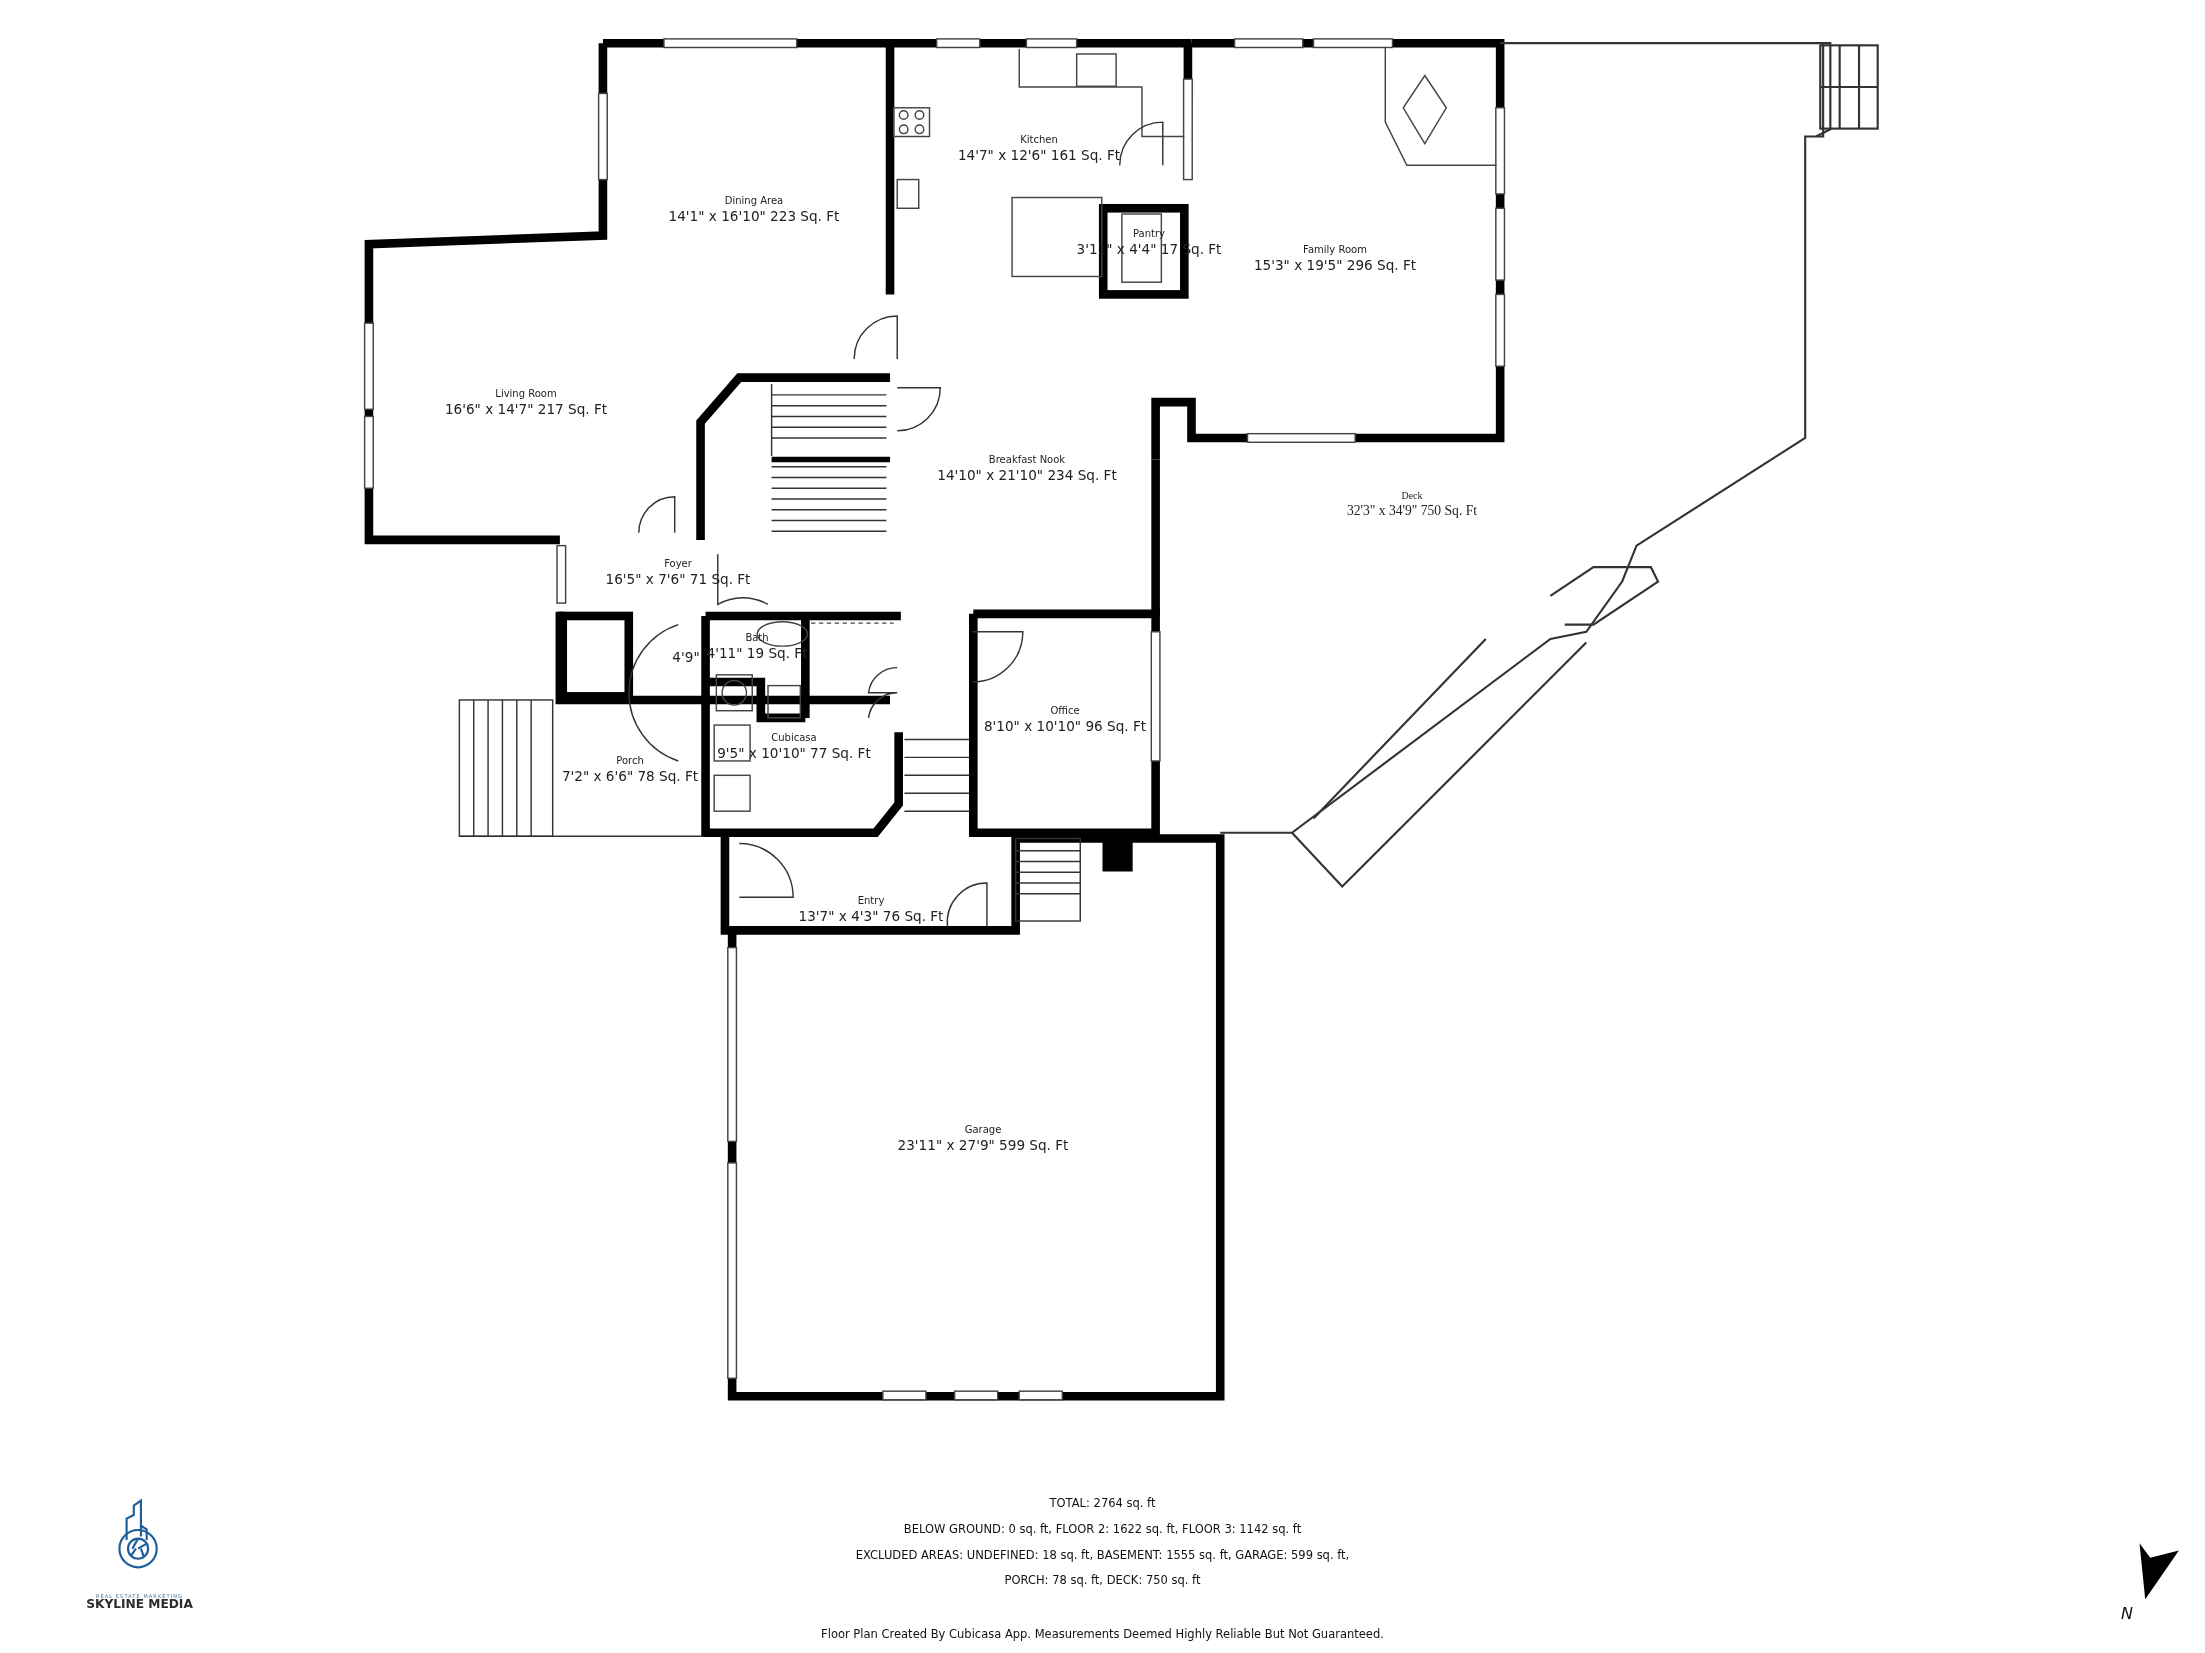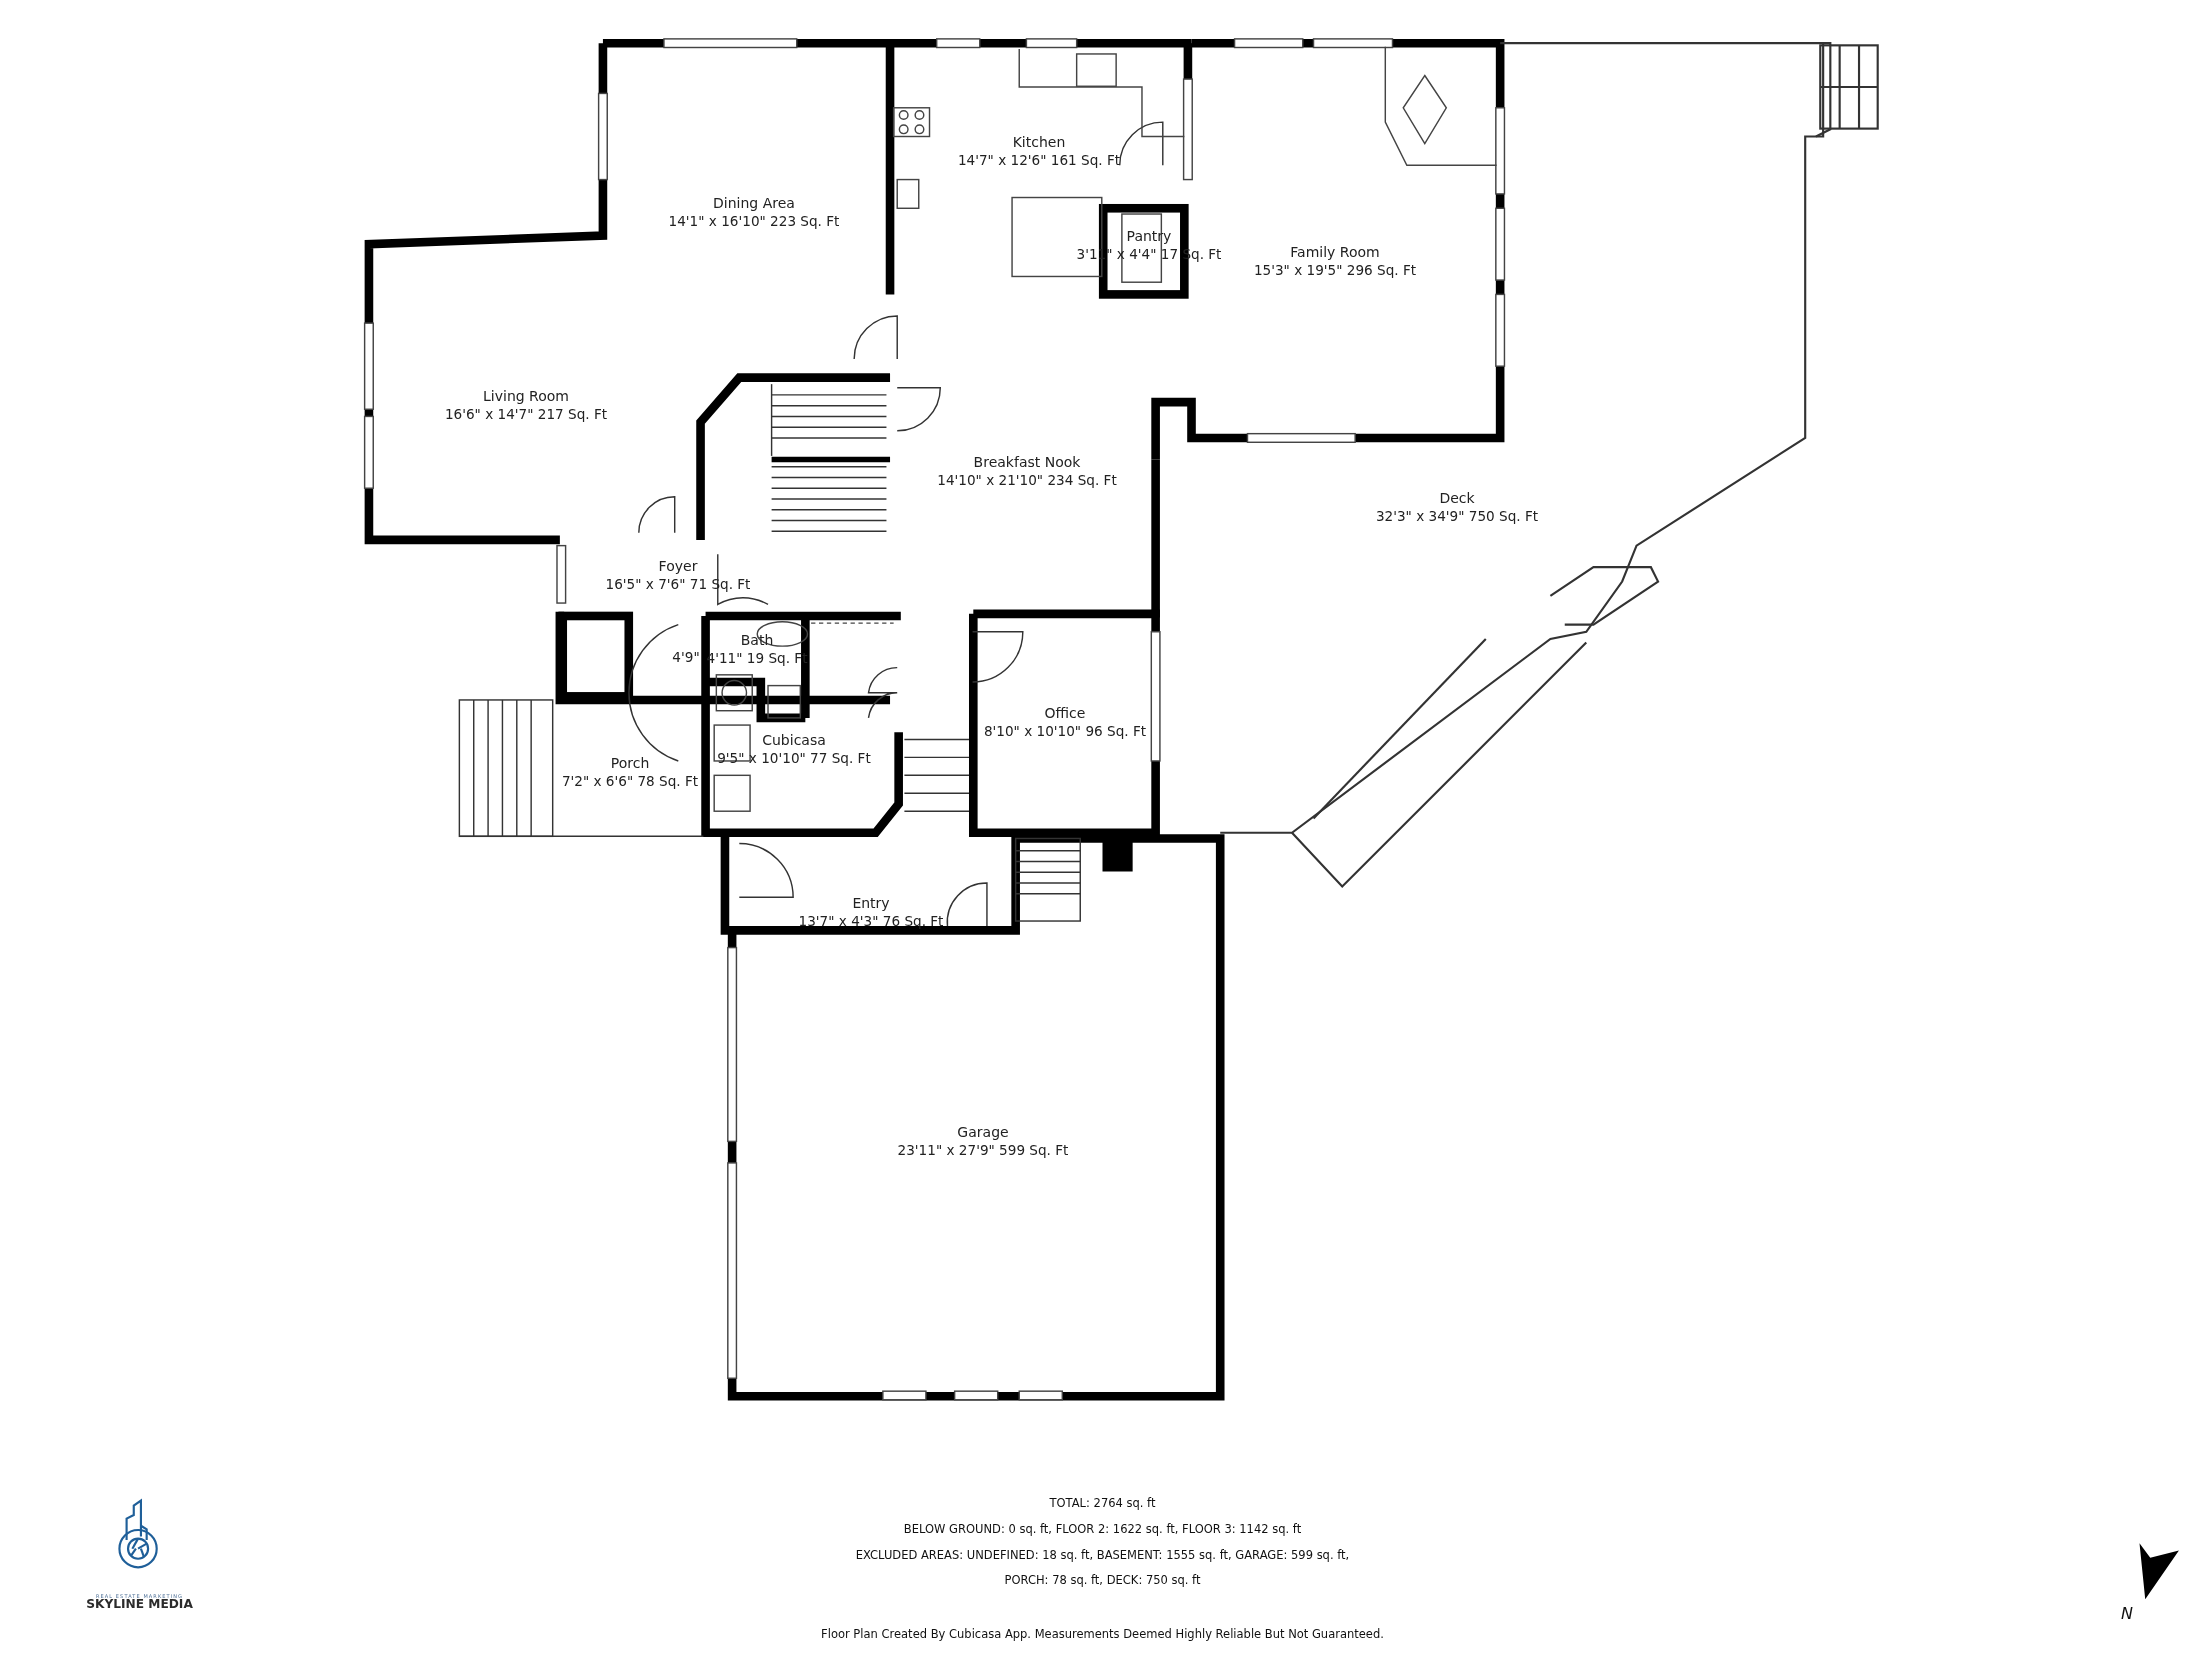--- a/index.html
+++ b/index.html
@@ -1,19 +1,19 @@
 <!DOCTYPE html>
 <html style="font-size:11.5px"><head>
 <meta charset="utf-8">
 <style>
   html,body{margin:0;padding:0;background:#ffffff;}
   body{width:2205px;height:1654px;position:relative;overflow:hidden;font-family:"Liberation Sans",sans-serif;color:#1a1a1a;}
   #plan{position:absolute;left:0;top:0;width:2205px;height:1654px;}
   .label{position:absolute;text-align:center;transform:translateX(-50%);white-space:nowrap;font-family:"DejaVu Sans",sans-serif;color:#222;line-height:1.25;}
-  .label .name{font-size:14px;display:block;}
+  .label .name{font-size:10px;display:block;}
   .label .dims{font-size:13.6px;display:block;}
   .footer{position:absolute;left:0;width:2205px;text-align:center;font-family:"DejaVu Sans",sans-serif;color:#111;margin-top:20px;}
   .logo{position:absolute;left:75px;top:1497px;width:129px;height:136px;text-align:center;}
   .logo .brand{position:absolute;left:-18px;top:80px;width:165px;font-family:"DejaVu Sans",sans-serif;font-weight:bold;font-size:12.2px;color:#2b2b2b;text-align:center;margin-top:20px;}
   .logo .tag{position:absolute;left:-18px;top:96px;width:165px;font-family:"DejaVu Sans",sans-serif;font-size:5px;letter-spacing:1.1px;color:#4d6f96;text-align:center;}
   .compass{position:absolute;left:2118px;top:1536px;width:86px;height:115px;}
   .compass .n{position:absolute;left:2.9px;top:68px;font-family:"DejaVu Sans",sans-serif;font-size:16px;font-style:italic;color:#111;}
 </style>
 </head>
 <body>
@@ -186,21 +186,21 @@
   <span class="dims">15'3" x 19'5" 296 Sq. Ft</span>
 </div>
 <div class="label" style="left:526px;top:388px;">
   <span class="name">Living Room</span>
   <span class="dims">16'6" x 14'7" 217 Sq. Ft</span>
 </div>
 <div class="label" style="left:1027px;top:454px;">
   <span class="name">Breakfast Nook</span>
   <span class="dims">14'10" x 21'10" 234 Sq. Ft</span>
 </div>
-<div class="label" style="left:1457px;top:490px;">
+<div class="label" style="left:1412px;top:490px;font-family:Liberation Serif, serif;">
   <span class="name">Deck</span>
   <span class="dims">32'3" x 34'9" 750 Sq. Ft</span>
 </div>
 <div class="label" style="left:678px;top:558px;">
   <span class="name">Foyer</span>
   <span class="dims">16'5" x 7'6" 71 Sq. Ft</span>
 </div>
 <div class="label" style="left:757px;top:632px;">
   <span class="name">Bath</span>
   <span class="dims">4'11" 19 Sq. Ft</span>

